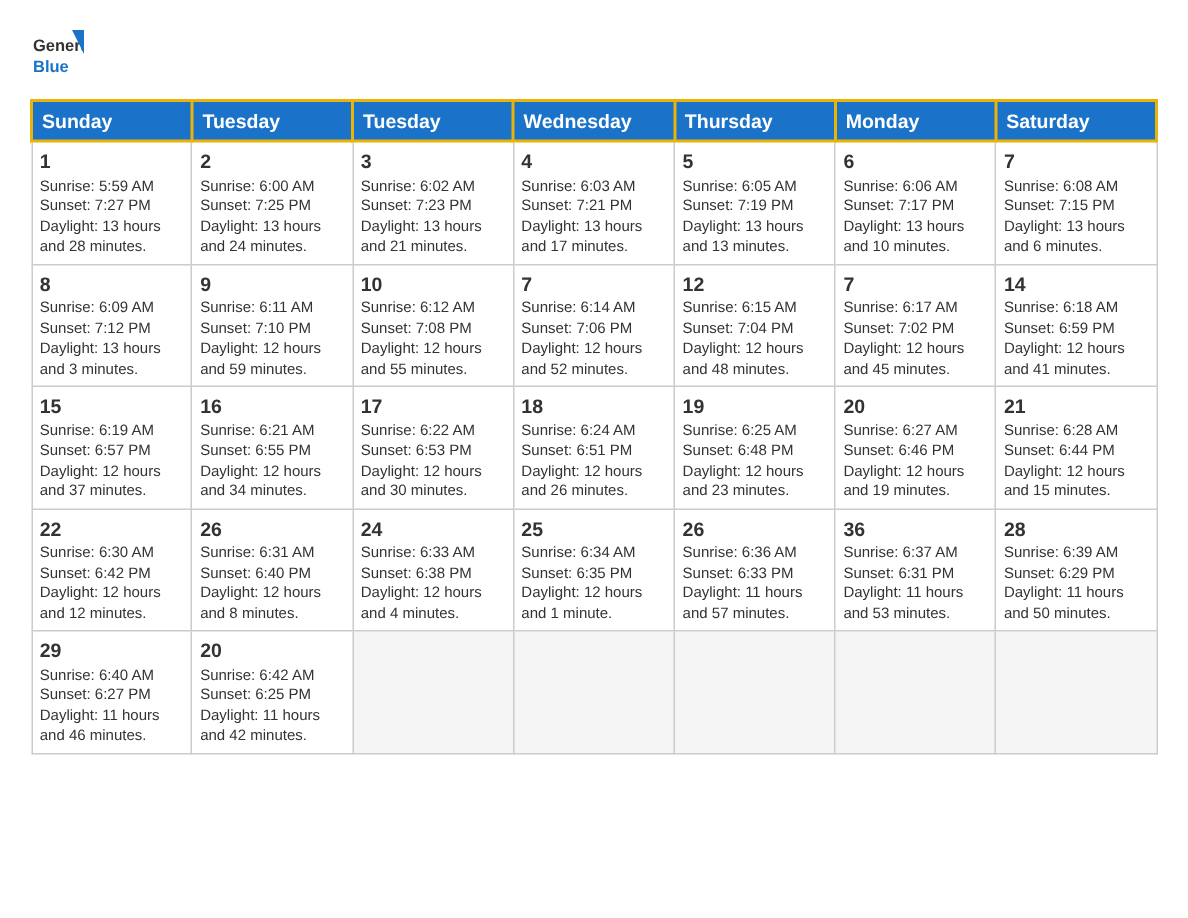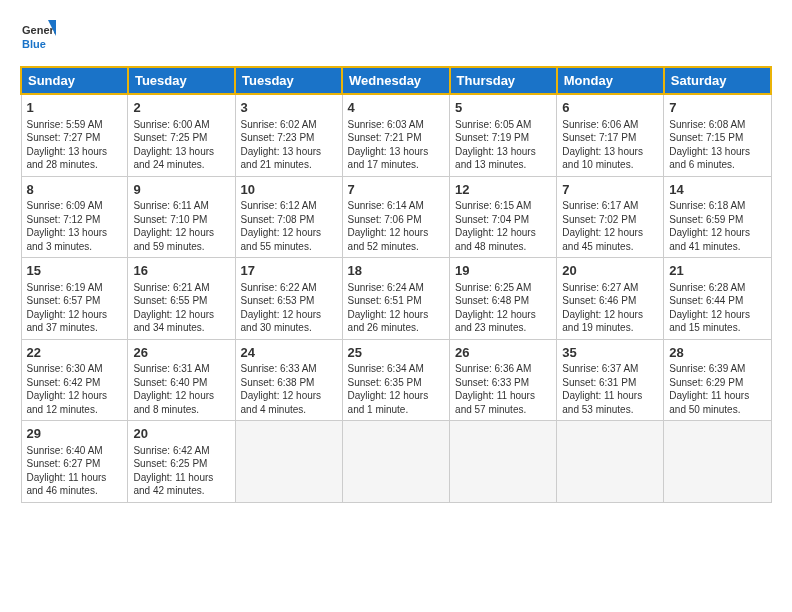--- a/index.html
+++ b/index.html
@@ -215,21 +215,21 @@
           </td>
           <td>
             <span class="day-number">25</span>
             <div class="day-info">Sunrise: 6:34 AM<br>Sunset: 6:35 PM<br>Daylight: 12 hours<br>and 1 minute.</div>
           </td>
           <td>
             <span class="day-number">26</span>
             <div class="day-info">Sunrise: 6:36 AM<br>Sunset: 6:33 PM<br>Daylight: 11 hours<br>and 57 minutes.</div>
           </td>
           <td>
-            <span class="day-number">35</span>
+            <span class="day-number">36</span>
             <div class="day-info">Sunrise: 6:37 AM<br>Sunset: 6:31 PM<br>Daylight: 11 hours<br>and 53 minutes.</div>
           </td>
           <td>
             <span class="day-number">28</span>
             <div class="day-info">Sunrise: 6:39 AM<br>Sunset: 6:29 PM<br>Daylight: 11 hours<br>and 50 minutes.</div>
           </td>
         </tr>
         <tr>
           <td>
             <span class="day-number">29</span>

